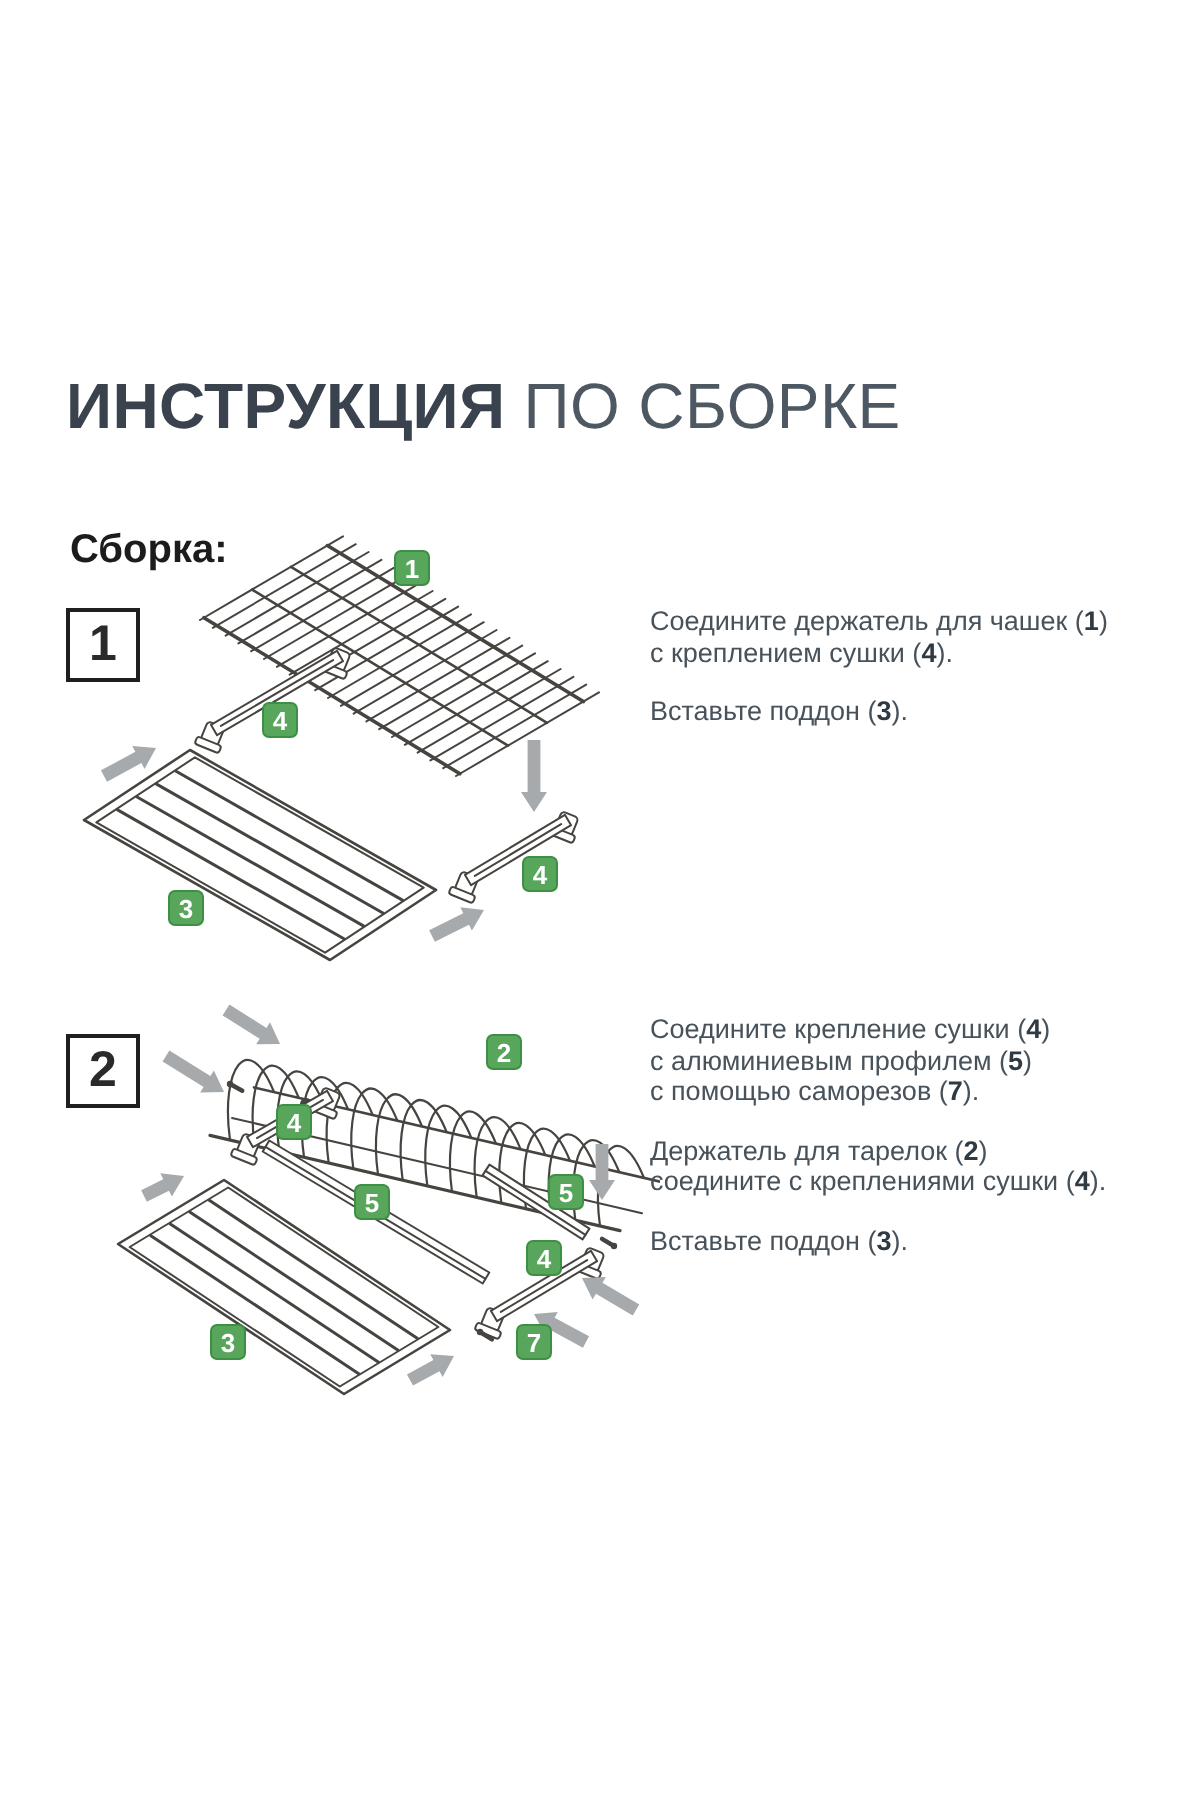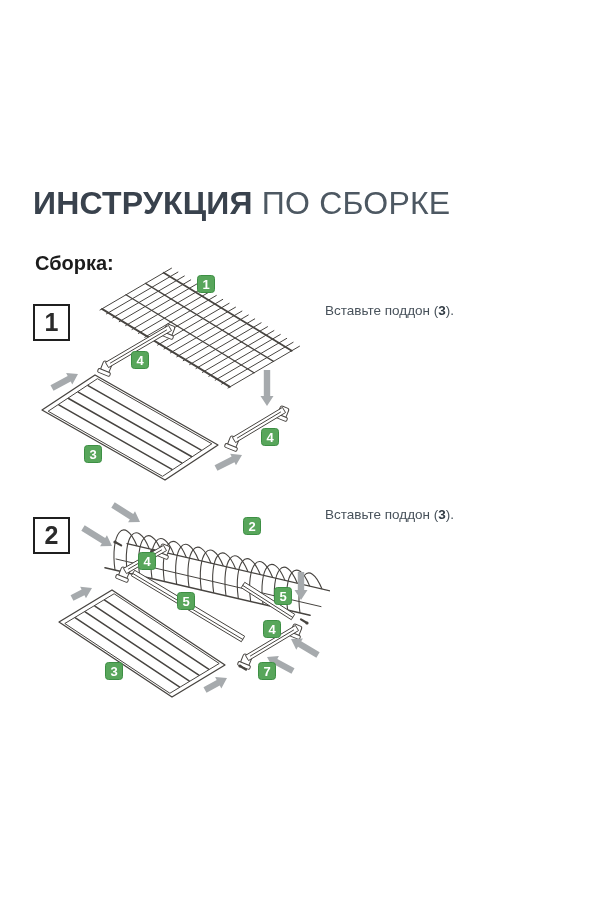--- a/index.html
+++ b/index.html
@@ -27,21 +27,21 @@
   }
   .instr-col{width:265px}
   .instr{margin:0 0 14px 0;font-size:13.5px;line-height:15.5px;color:var(--body-text)}
   .instr b{font-weight:700;color:#303a43}
 </style>
 </head>
 <body>
 
 <h1 class="abs page-title" style="left:33px;top:188px"><span class="t-bold">ИНСТРУКЦИЯ</span><span class="t-light"> ПО СБОРКЕ</span></h1>
 
-<h2 class="abs section-heading" style="left:35px;top:252px">Сборка:</h2>
+<h2 class="abs section-heading" style="left:35px;top:264px">Сборка:</h2>
 
 <div class="abs num-box" style="left:33px;top:304px">1</div>
 <div class="abs num-box" style="left:33px;top:517px">2</div>
 
 <div class="abs fig" style="left:20px;top:258px;width:310px;height:235px">
   <svg id="fig1" width="310" height="235" viewBox="0 0 310 235">
     <g id="g-rack1">
         <line x1="151.5" y1="10.2" x2="80" y2="52" stroke="#474440" stroke-width="1" stroke-linecap="round"></line>
         <line x1="157.9" y1="14.099999999999998" x2="86.4" y2="55.9" stroke="#474440" stroke-width="1" stroke-linecap="round"></line>
         <line x1="164.3" y1="18" x2="92.8" y2="59.8" stroke="#474440" stroke-width="1" stroke-linecap="round"></line>
@@ -99,20 +99,21 @@
         <polygon points="243.8,112 243.8,138 240.5,138 247,148 253.5,138 250.2,138 250.2,112" fill="#a6aaad"></polygon>
       </g>
   </svg>
   <span class="badge" style="left:177px;top:17px">1</span>
   <span class="badge" style="left:111px;top:93px">4</span>
   <span class="badge" style="left:64px;top:187px">3</span>
   <span class="badge" style="left:241px;top:170px">4</span>
 </div>
 
 <div class="abs instr-col" style="left:325px;top:303px">
+  <p class="instr">Соедините держатель для чашек (<b>1</b>)<br>с креплением сушки (<b>4</b>).</p>
   <p class="instr">Вставьте поддон (<b>3</b>).</p>
 </div>
 
 <div class="abs fig" style="left:20px;top:495px;width:310px;height:215px">
   <svg id="fig2" width="310" height="215" viewBox="0 0 310 215">
     <g id="g-rack2">
         <line x1="85" y1="72.7" x2="290" y2="120.3" stroke="#474440" stroke-width="1.6" stroke-linecap="round"></line>
         <line x1="107" y1="48.7" x2="312" y2="96.3" stroke="#474440" stroke-width="1.3" stroke-linecap="round"></line>
         <line x1="96" y1="64" x2="301" y2="111.6" stroke="#474440" stroke-width="1" stroke-linecap="round"></line>
         <path d="M 95,75 C 90,39 104,19 117,51" fill="none" stroke="#474440" stroke-width="1.1"></path>
@@ -186,14 +187,16 @@
   <span class="badge" style="left:223px;top:22px">2</span>
   <span class="badge" style="left:118px;top:57px">4</span>
   <span class="badge" style="left:157px;top:97px">5</span>
   <span class="badge" style="left:254px;top:92px">5</span>
   <span class="badge" style="left:243px;top:125px">4</span>
   <span class="badge" style="left:85px;top:167px">3</span>
   <span class="badge" style="left:238px;top:167px">7</span>
 </div>
 
 <div class="abs instr-col" style="left:325px;top:507px">
+  <p class="instr">Соедините крепление сушки (<b>4</b>)<br>с алюминиевым профилем (<b>5</b>)<br>с помощью саморезов (<b>7</b>).</p>
+  <p class="instr">Держатель для тарелок (<b>2</b>)<br>соедините с креплениями сушки (<b>4</b>).</p>
   <p class="instr">Вставьте поддон (<b>3</b>).</p>
 </div>
 
 </body></html>

